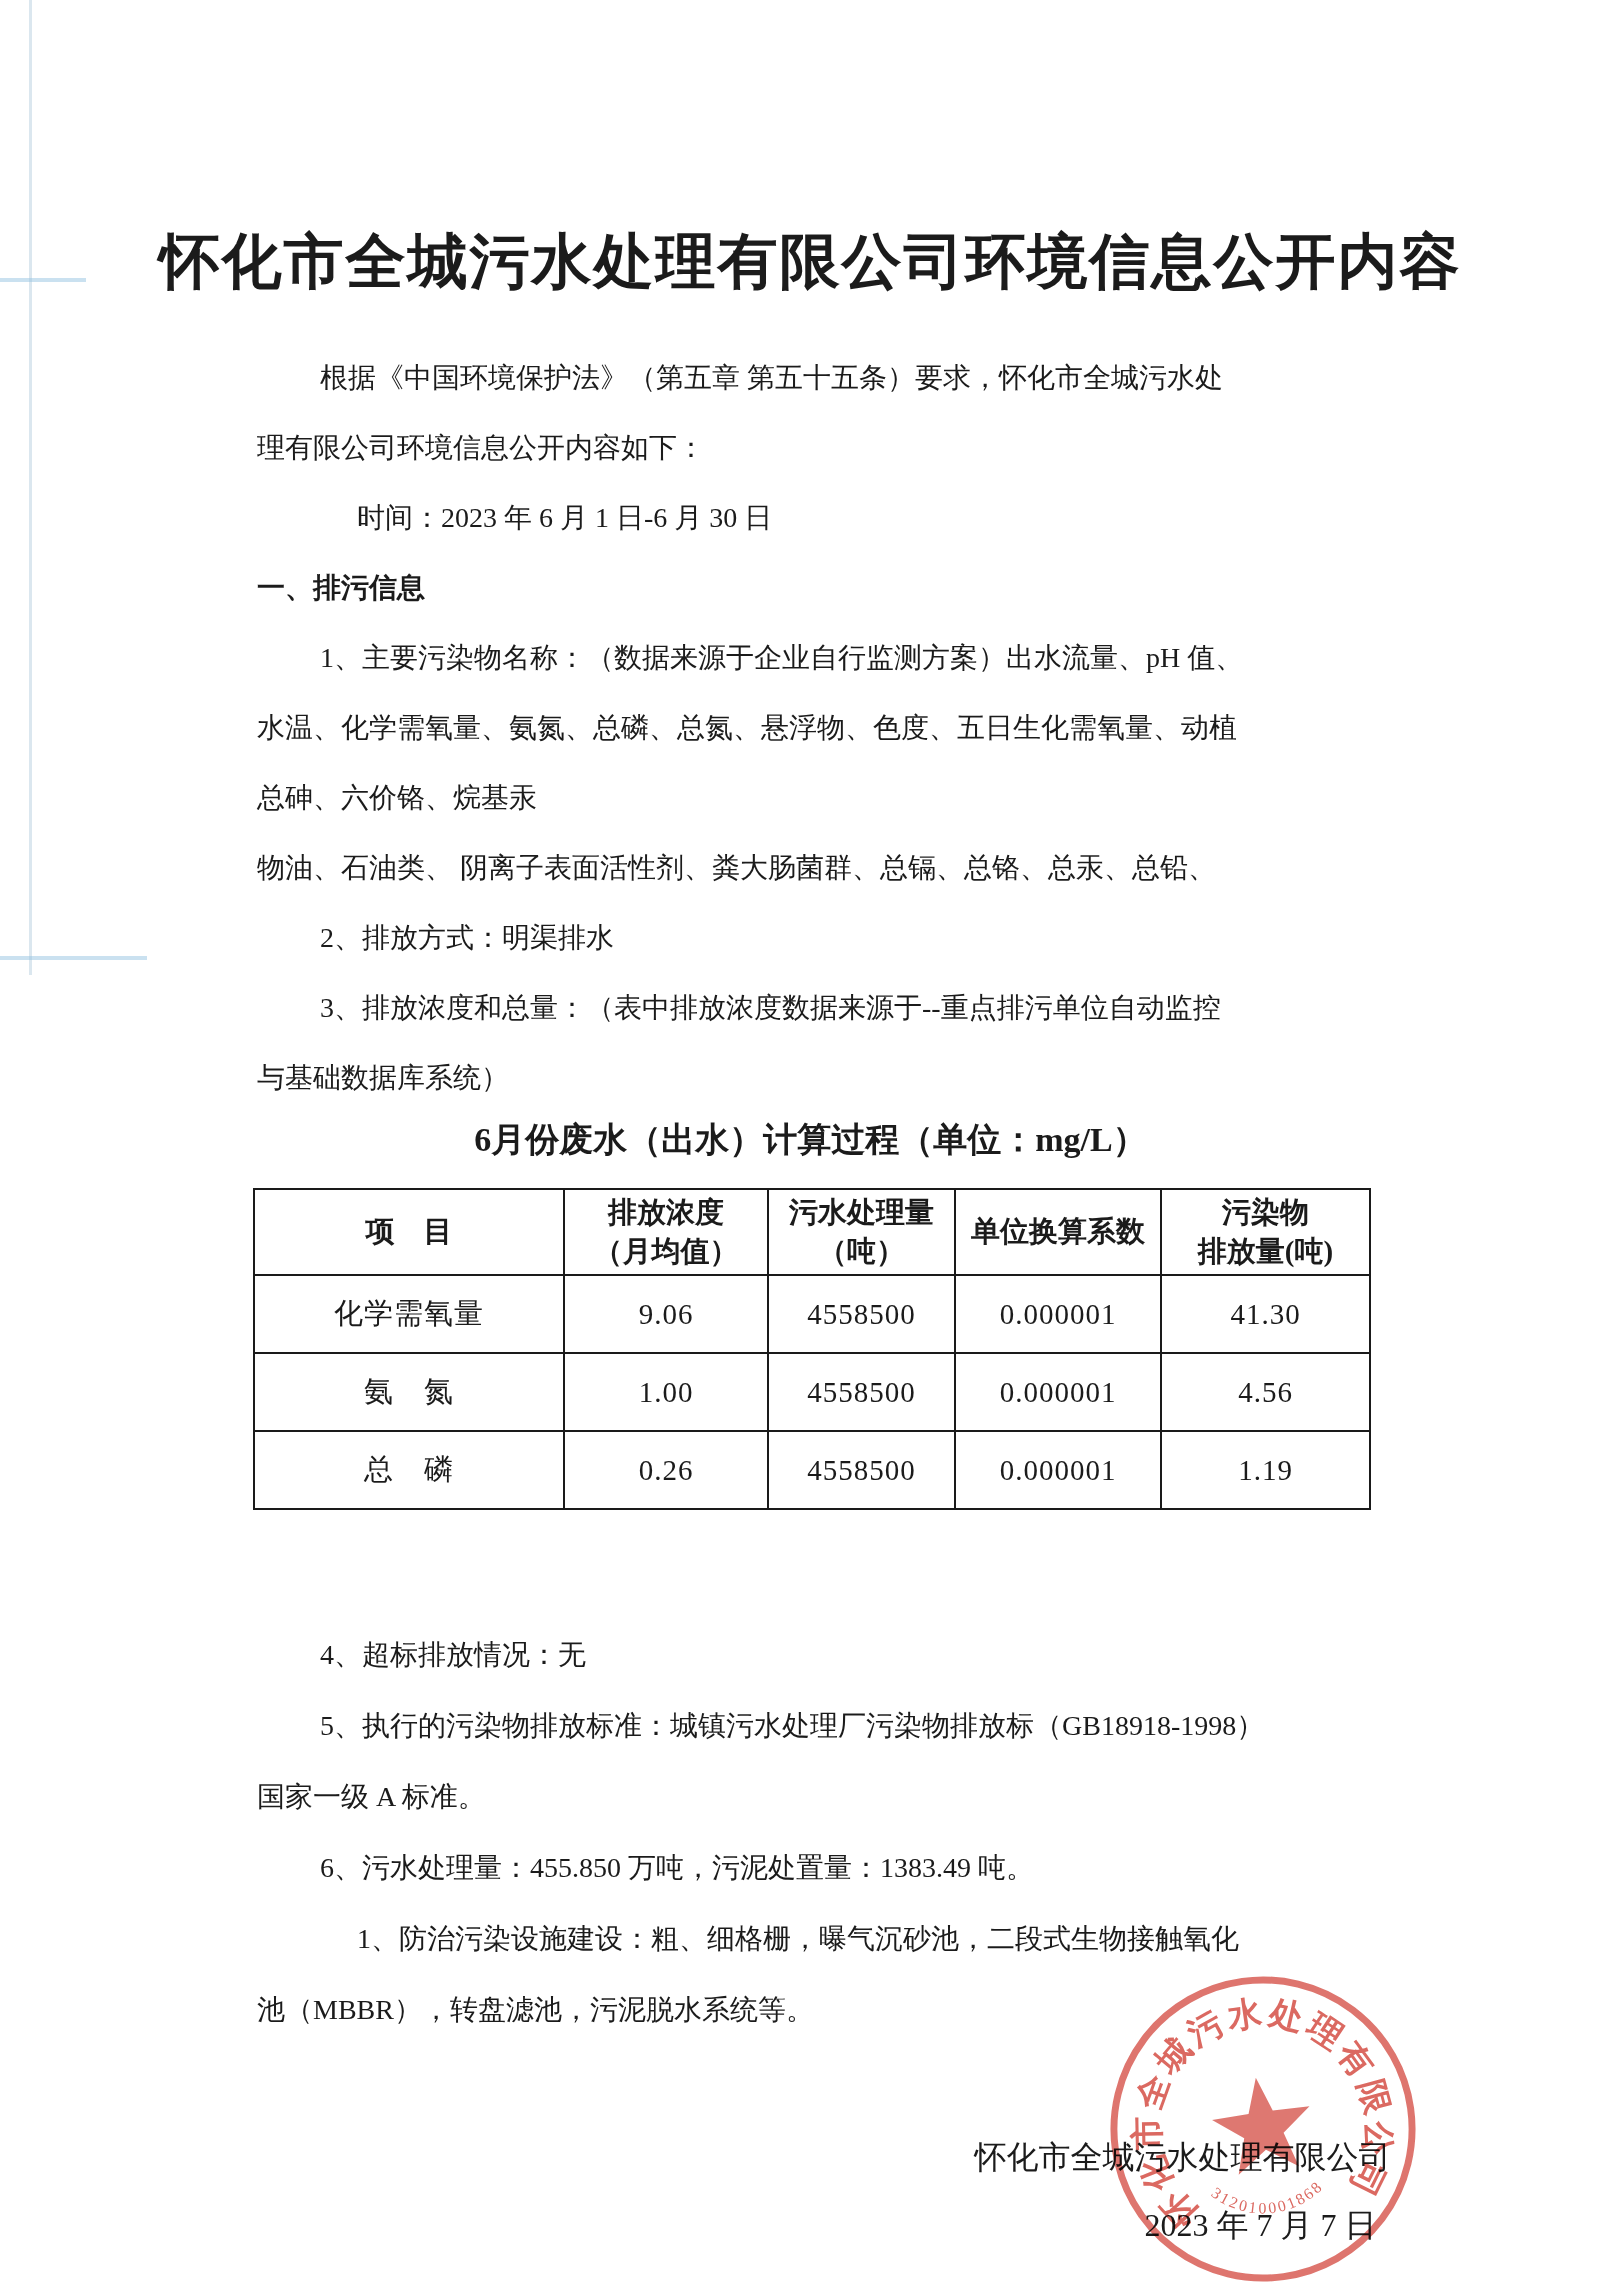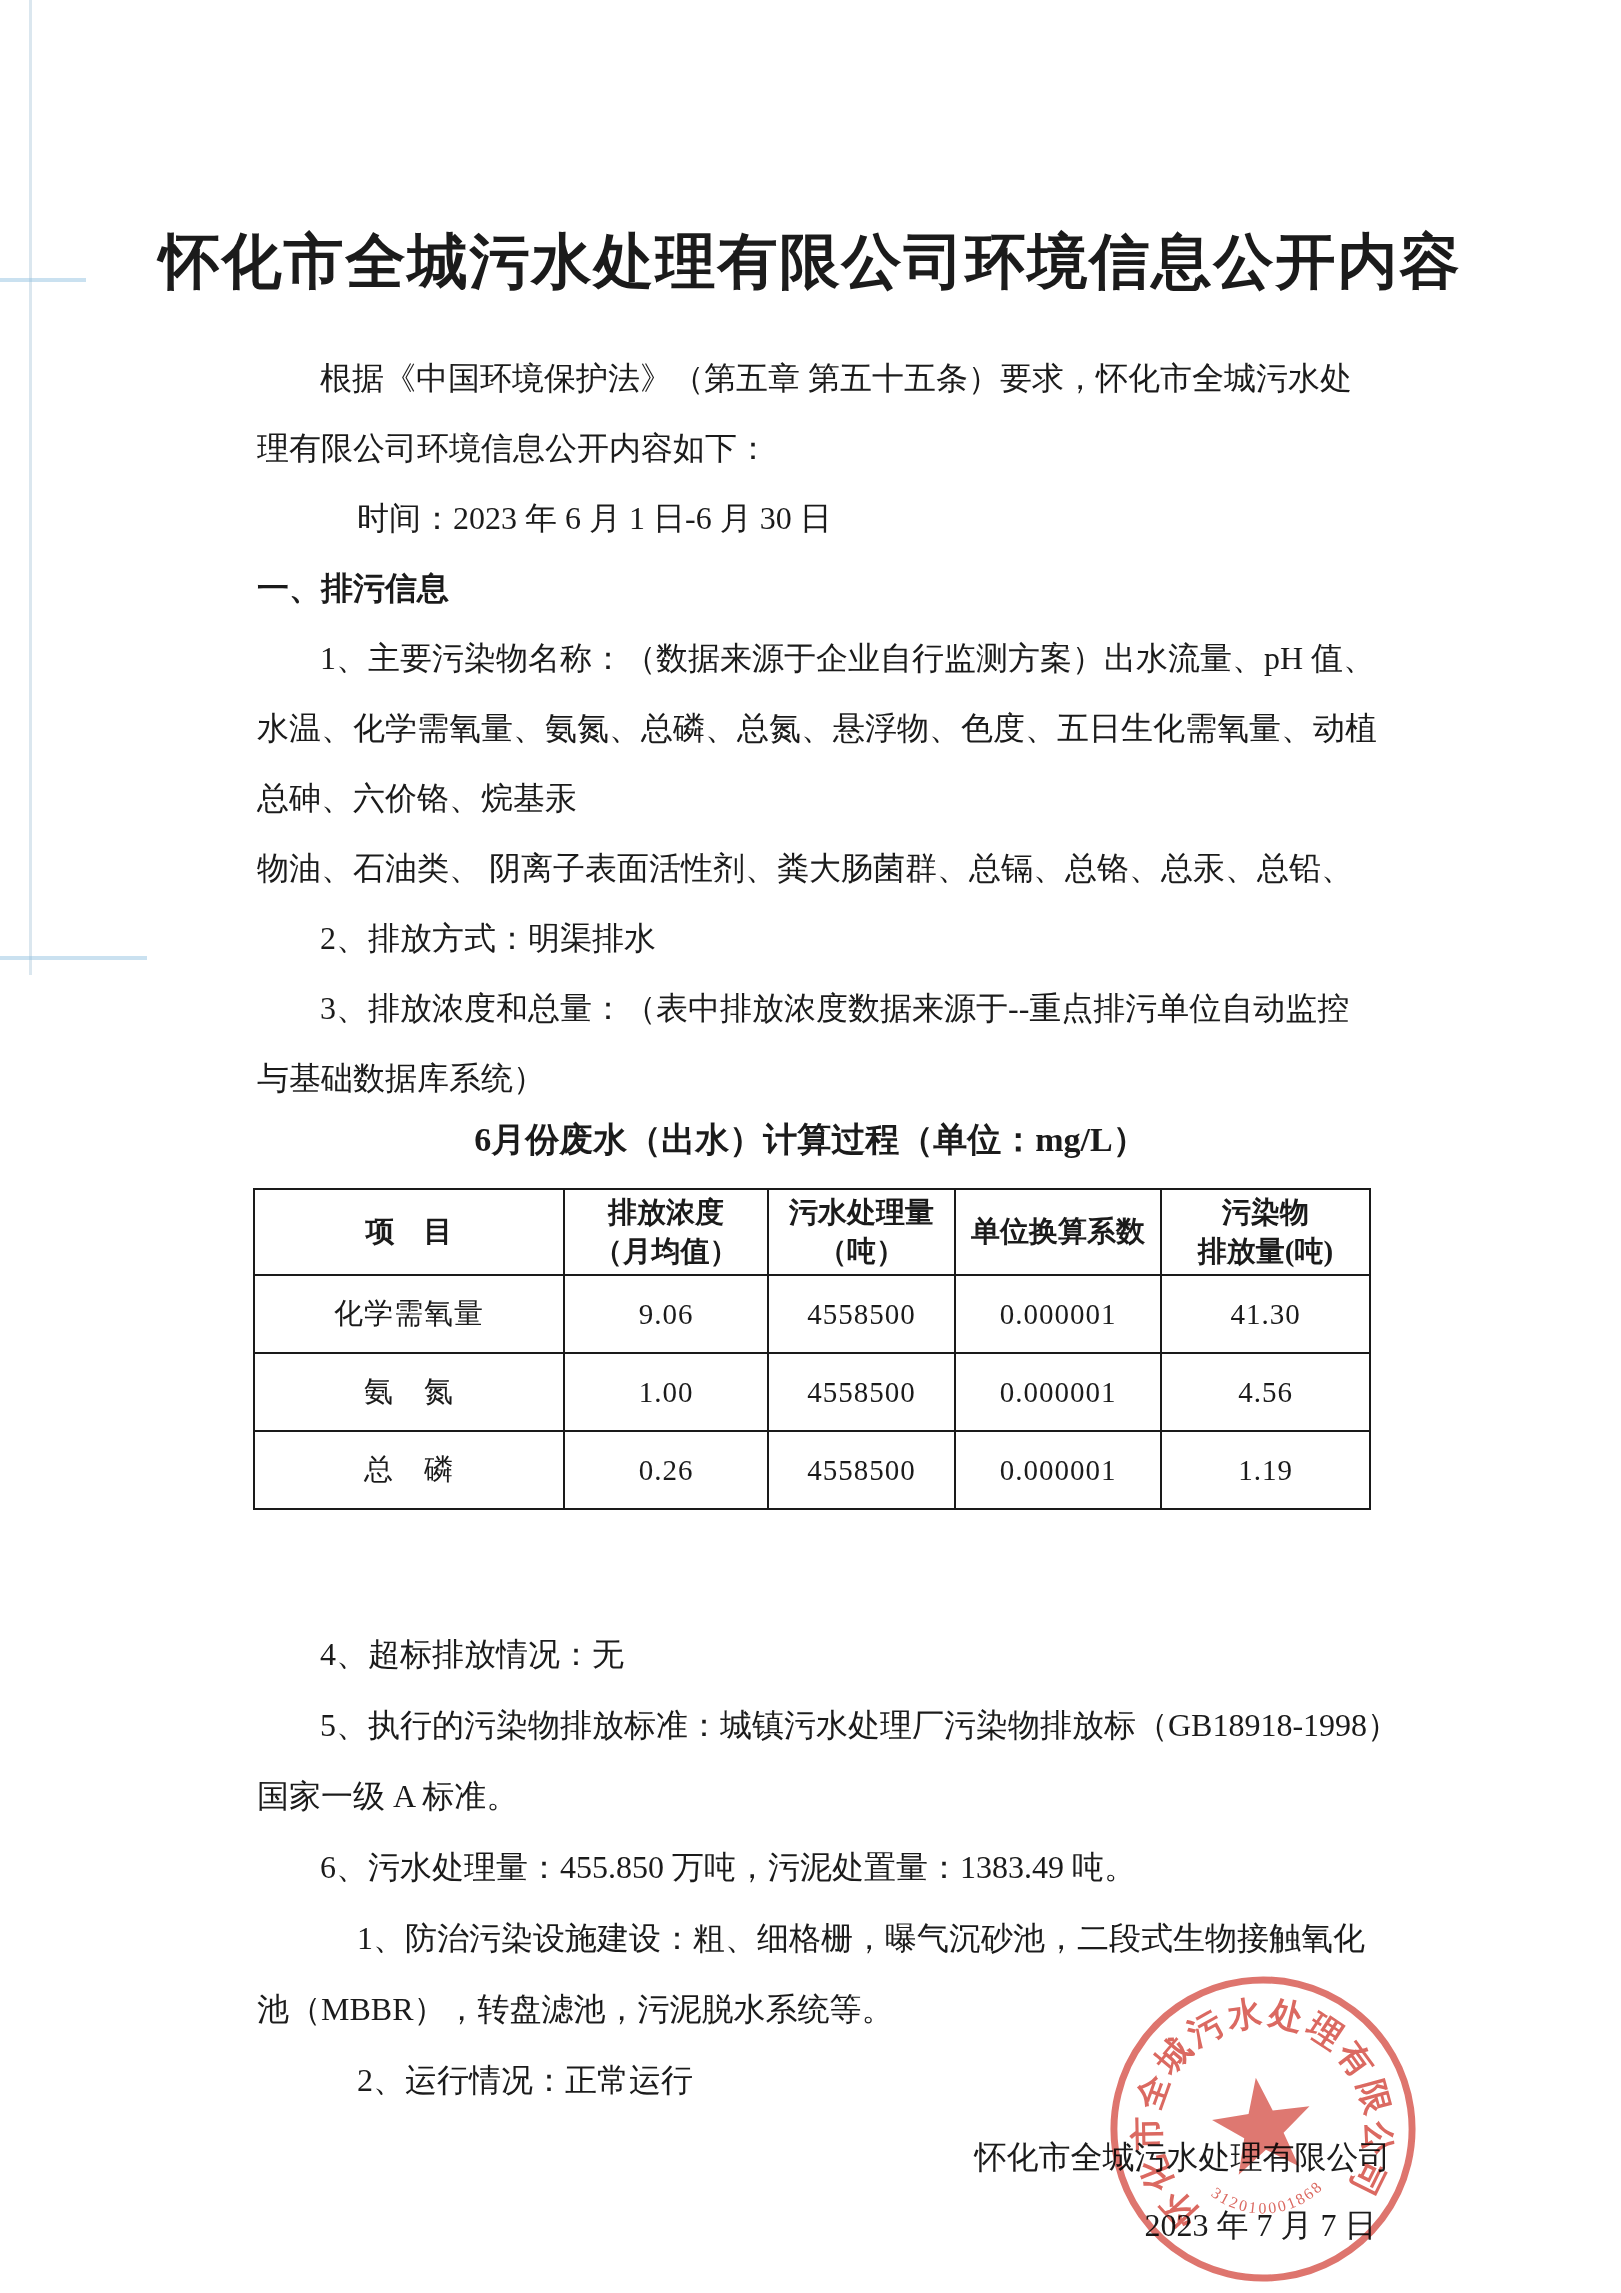--- a/index.html
+++ b/index.html
@@ -10,21 +10,21 @@
   }
   
   .art-v{position:absolute;left:29px;top:0;width:2.9px;height:975px;background:rgba(170,198,218,.42);}
   .art-h1{position:absolute;left:0;top:278px;width:86px;height:3.9px;background:rgba(150,196,226,.5);}
   .art-h2{position:absolute;left:0;top:956px;width:147px;height:3.9px;background:rgba(150,196,226,.5);}
 
   .doc-title{
     position:absolute;top:222px;left:0;width:100%;
     text-align:center;font-size:60px;font-weight:bold;letter-spacing:2px;
   }
-  .block{position:absolute;left:257px;width:1127px;font-size:32px;}
+  .block{position:absolute;left:257px;width:1127px;font-size:28px;}
   #block1{top:343px;line-height:70px;}
   #block2{top:1619px;line-height:71px;}
   .line{white-space:nowrap;}
   .ind2{padding-left:63px;}
   .ind3{padding-left:100px;}
   .bold{font-weight:bold;}
 
   .table-title{
     position:absolute;top:1117px;left:253px;width:1115px;
     text-align:center;font-size:34px;font-weight:bold;white-space:nowrap;
@@ -119,21 +119,20 @@
   </tbody>
 </table>
 
 <div class="block" id="block2">
   <div class="line ind2">4、超标排放情况：无</div>
   <div class="line ind2">5、执行的污染物排放标准：城镇污水处理厂污染物排放标（GB18918-1998）</div>
   <div class="line">国家一级 A 标准。</div>
   <div class="line ind2">6、污水处理量：455.850 万吨，污泥处置量：1383.49 吨。</div>
   <div class="line ind3">1、防治污染设施建设：粗、细格栅，曝气沉砂池，二段式生物接触氧化</div>
   <div class="line">池（MBBR），转盘滤池，污泥脱水系统等。</div>
-  <div class="line ind3">2、运行情况：正常运行</div>
 </div>
 
 <div class="signature">
   <div class="sig-company">怀化市全城污水处理有限公司</div>
   <div class="sig-date">2023 年 7 月 7 日</div>
 </div>
 
 <svg class="seal" viewBox="0 0 320 320">
   <defs>
     <path id="sealTopArc" d="M 85.8,234.2 A 105,105 0 1 1 234.2,234.2" fill="none"></path>

